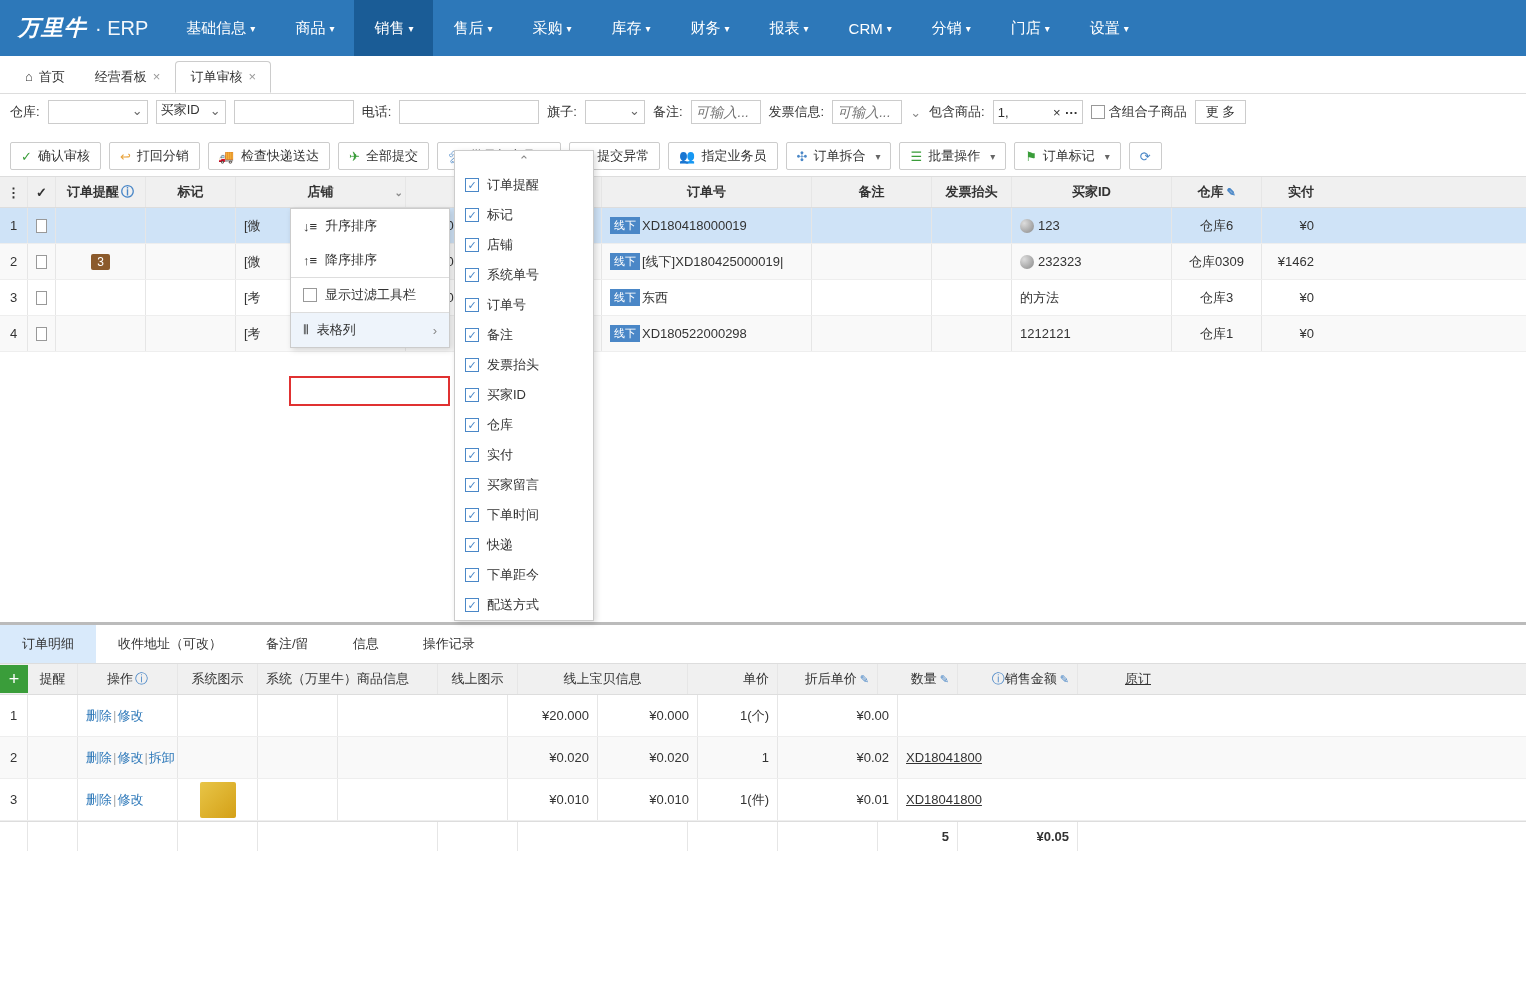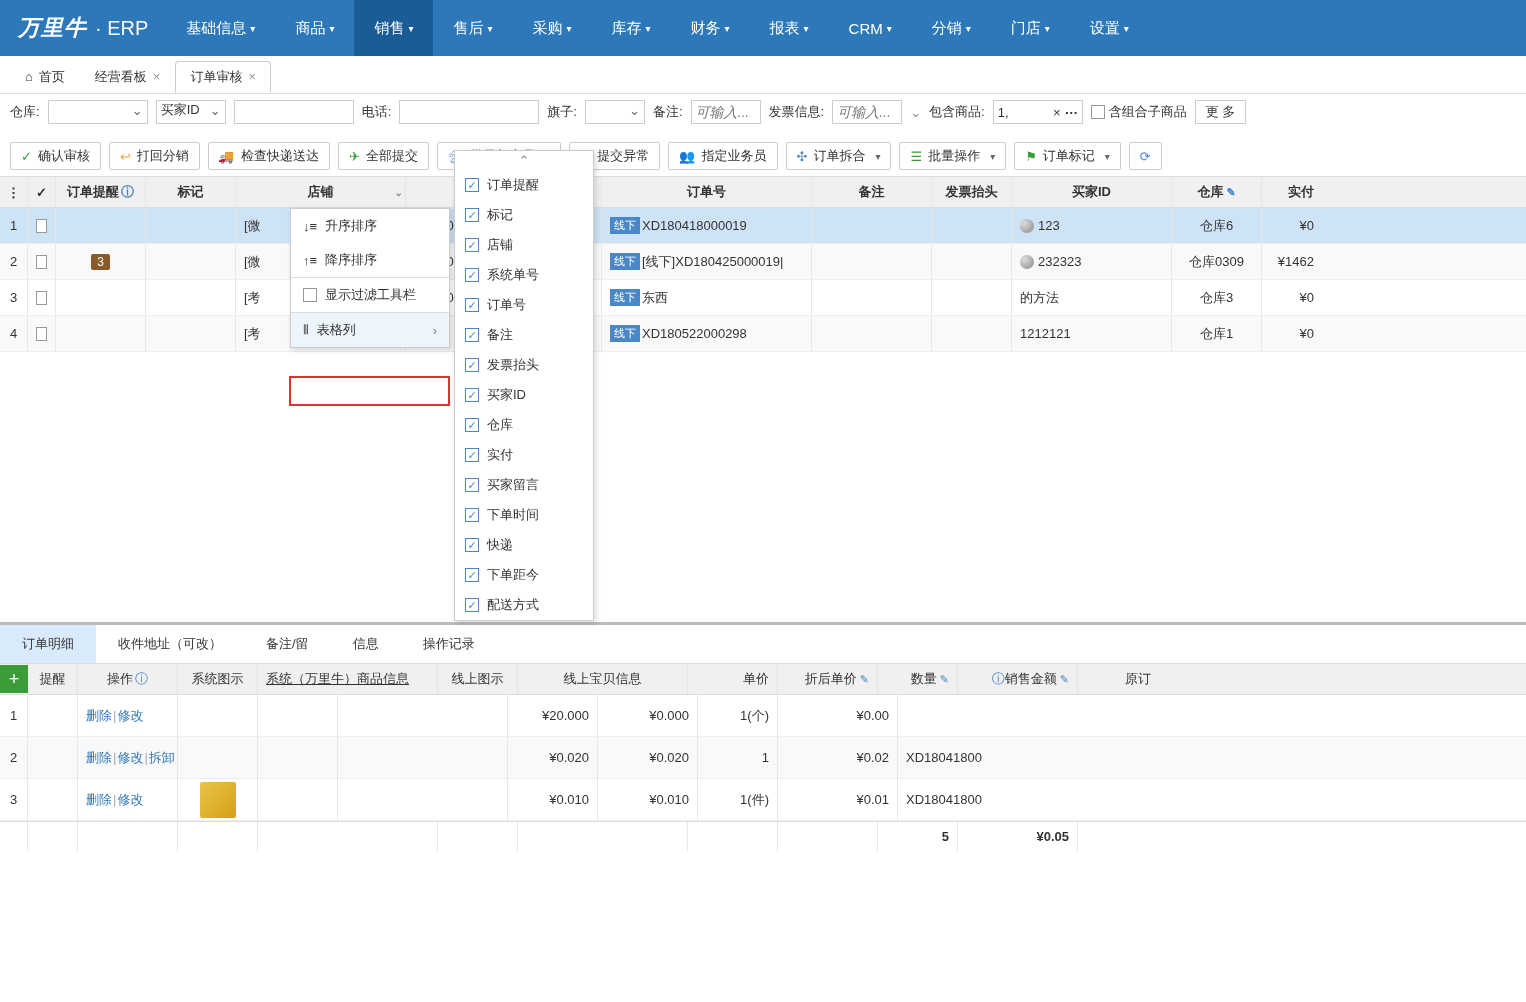--- a/index.html
+++ b/index.html
@@ -99,28 +99,28 @@
 .dtab { padding: 10px 22px; cursor: pointer; }
 .dtab.active { background: #d9eafb; }
 
 
 .detail-thead { display: flex; background: #f0f0f0; border-top: 1px solid #ddd; border-bottom: 1px solid #ddd; height: 32px; align-items: center; }
 .add-btn { width: 28px; height: 28px; background: #3a9d3a; color: #fff; display: flex; align-items: center; justify-content: center; font-size: 18px; cursor: pointer; }
 .dth, .dtd { padding: 0 8px; border-right: 1px solid #e6e6e6; height: 100%; display: flex; align-items: center; justify-content: center; white-space: nowrap; overflow: hidden; }
 .dw-remind { width: 50px; }
 .dw-op { width: 100px; }
 .dw-sysimg { width: 80px; }
-.dw-sysinfo { width: 180px; justify-content: flex-start; flex-direction: column; align-items: flex-start; text-decoration: underline; }
+.dw-sysinfo { width: 180px; justify-content: flex-start; flex-direction: column; align-items: flex-start; }
 .dw-onlineimg { width: 80px; }
 .dw-onlineinfo { width: 170px; }
 .dw-price { width: 90px; justify-content: flex-end; text-align: center; }
 .dw-disc { width: 100px; justify-content: flex-end; }
 .dw-qty { width: 80px; justify-content: flex-end; }
 .dw-amt { width: 120px; justify-content: flex-end; }
-.dw-orig { width: 120px; justify-content: flex-start; border-right: none; }
+.dw-orig { width: 120px; justify-content: flex-start; border-right: none; text-decoration: underline; }
 .drow { display: flex; height: 42px; align-items: center; border-bottom: 1px solid #eee; }
 .drow.alt { background: #f9f9f9; }
 .link { color: #2d78b9; cursor: pointer; }
 .link-sep { color: #aaa; margin: 0 1px; }
 .cat-label { color: #d9534f; }
 .sku-label { color: #888; }
 .combo-tag { background: #4a87c7; color: #fff; padding: 0 3px; font-size: 11px; margin-right: 3px; }
 .thumb { width: 36px; height: 36px; background: linear-gradient(135deg, #e8c547, #d4a017); border-radius: 2px; }
 .pencil { color: #4a87c7; margin-left: 3px; font-size: 11px; }
 

